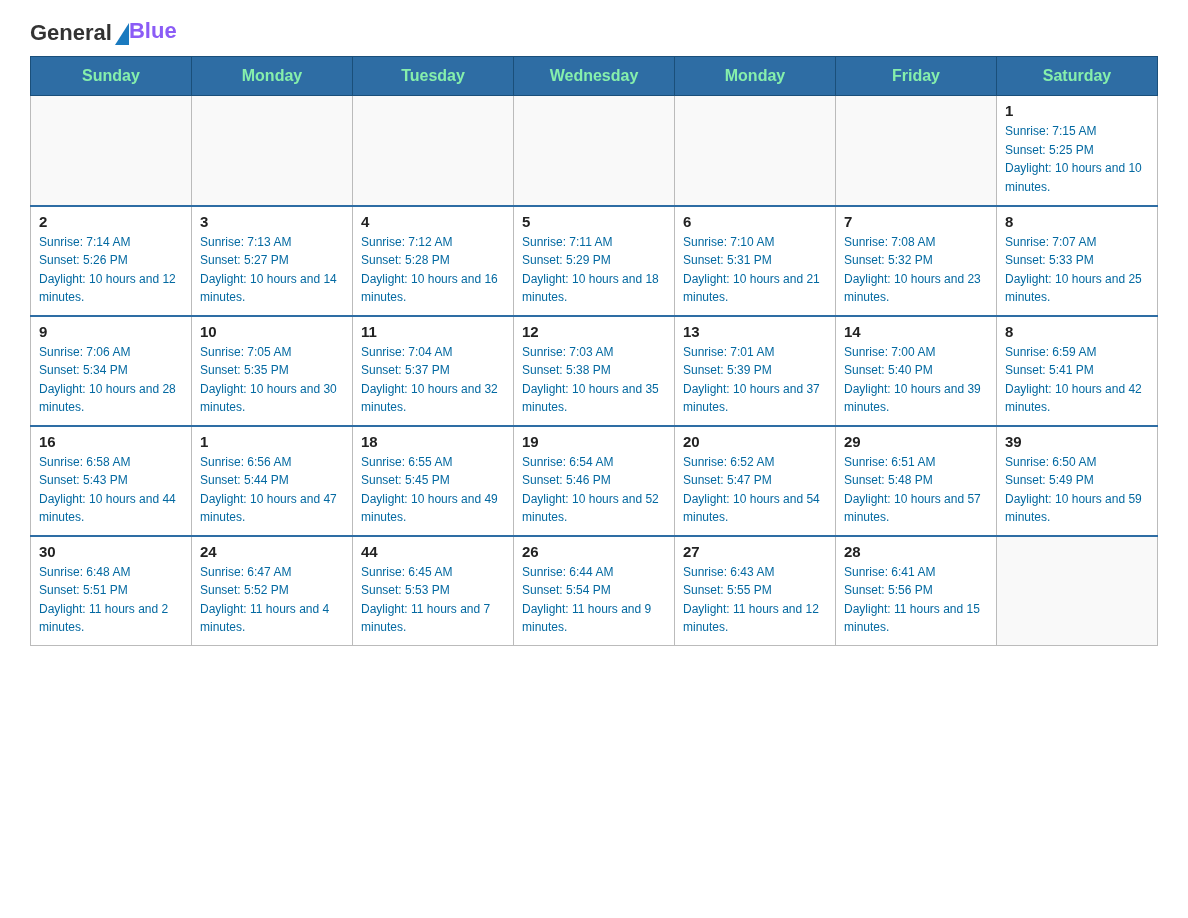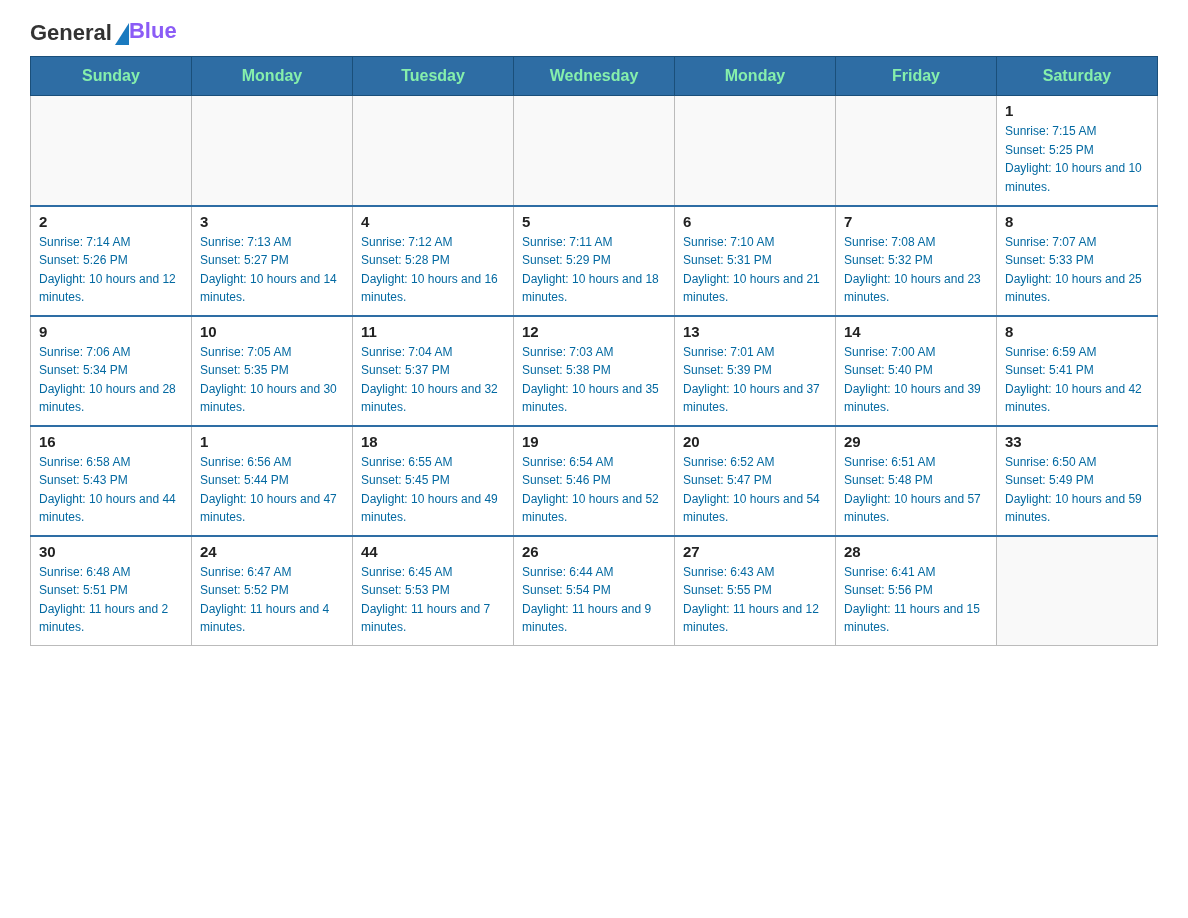--- a/index.html
+++ b/index.html
@@ -219,21 +219,21 @@
         </td>
         <td>
           <span class="day-number">20</span>
           <div class="day-info">Sunrise: 6:52 AM<br>Sunset: 5:47 PM<br>Daylight: 10 hours and 54 minutes.</div>
         </td>
         <td>
           <span class="day-number">29</span>
           <div class="day-info">Sunrise: 6:51 AM<br>Sunset: 5:48 PM<br>Daylight: 10 hours and 57 minutes.</div>
         </td>
         <td>
-          <span class="day-number">33</span>
+          <span class="day-number">39</span>
           <div class="day-info">Sunrise: 6:50 AM<br>Sunset: 5:49 PM<br>Daylight: 10 hours and 59 minutes.</div>
         </td>
       </tr>
       <tr class="row-separator">
         <td>
           <span class="day-number">30</span>
           <div class="day-info">Sunrise: 6:48 AM<br>Sunset: 5:51 PM<br>Daylight: 11 hours and 2 minutes.</div>
         </td>
         <td>
           <span class="day-number">24</span>

